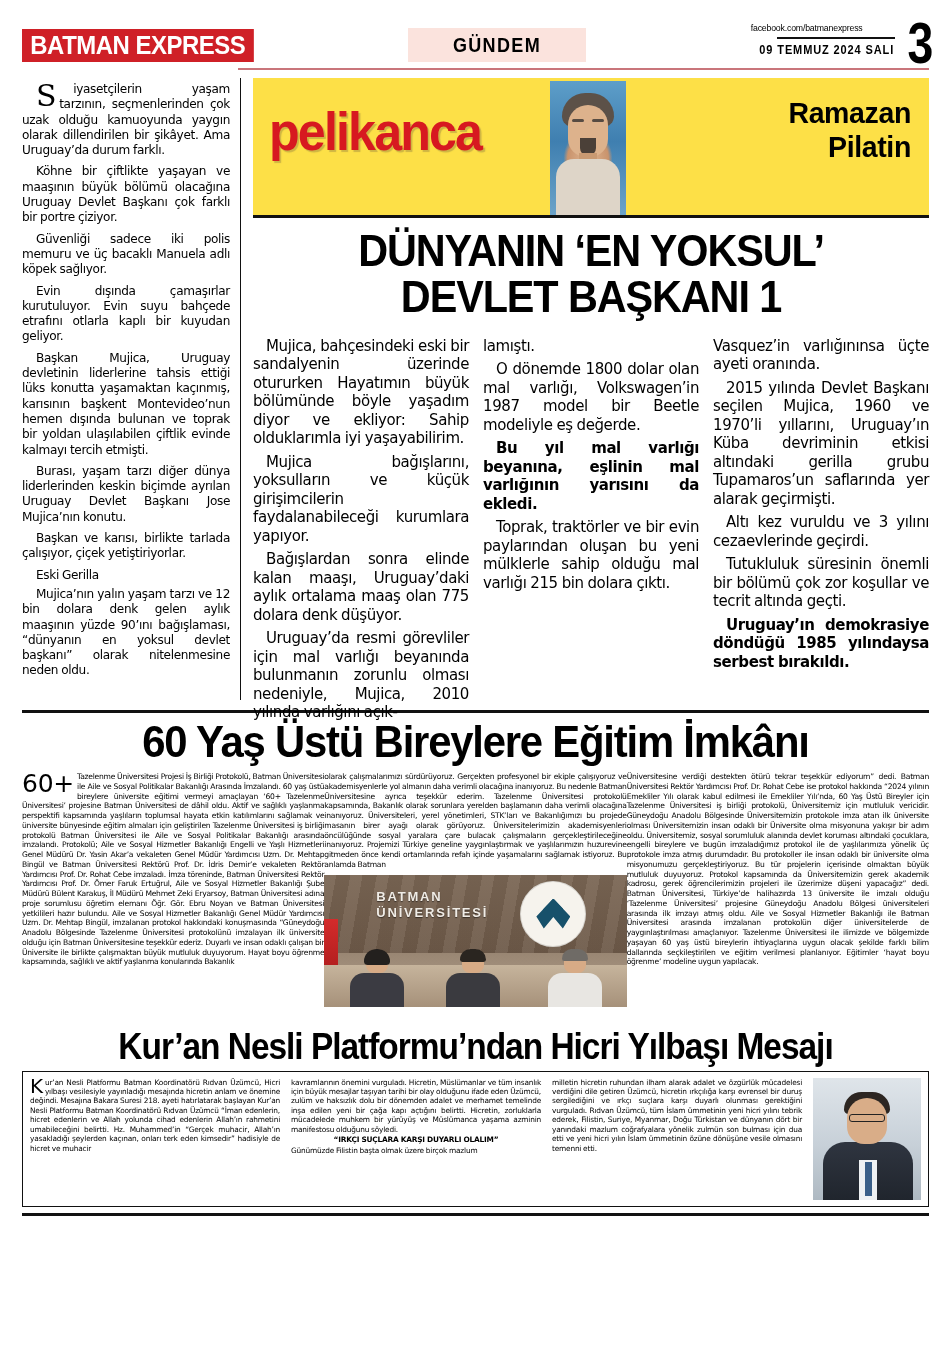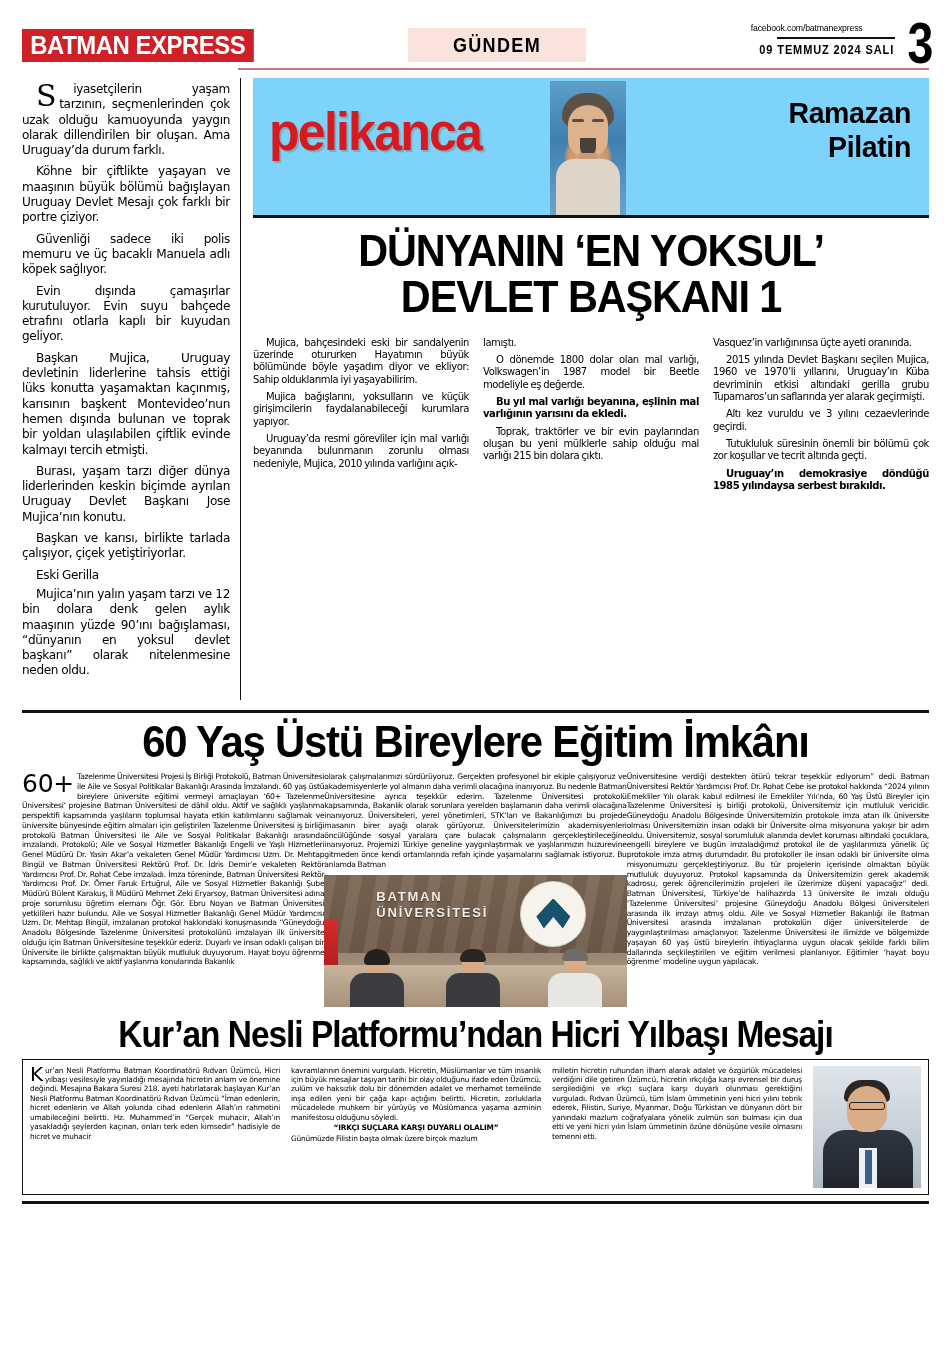--- a/index.html
+++ b/index.html
@@ -141,21 +141,21 @@
     line-height: 0.82;
     font-family: "DejaVu Serif", serif;
     padding: 2px 2px 0 0;
     margin-right: 1px;
   }
 
   
   .pelikanca-band {
     position: relative;
     height: 140px;
-    background: #7dd3fc;
+    background: #fde047;
     border-bottom: 3px solid #111;
     overflow: hidden;
   }
   .pelikanca-word {
     position: absolute;
     left: 16px;
     top: 22px;
     font-size: 54px;
     font-weight: bold;
     color: #d71920;
@@ -222,21 +222,21 @@
   }
 
   .art1-cols {
     margin-top: 16px;
     display: flex;
     gap: 14px;
   }
   .art1-cols .col { flex: 1; }
   .art1-cols p {
     margin: 0 0 5px 0;
-    font-size: 10px;
+    font-size: 15px;
     line-height: 1.235;
     text-align: justify;
     text-indent: 13px;
     font-family: "DejaVu Sans", sans-serif;
     letter-spacing: -0.4px;
     word-spacing: -0.5px;
   }
   .art1-cols p.b { font-weight: bold; }
 
   .sec-rule {
@@ -271,21 +271,21 @@
     float: left;
     font-size: 25px;
     line-height: 0.88;
     font-family: "DejaVu Sans", sans-serif;
     padding-right: 3px;
     margin-top: 1px;
   }
   .signing-photo {
     width: 100%;
     height: 132px;
-    margin: 5px 0 4px 0;
+    margin: 5px 0 16px 0;
     position: relative;
     overflow: hidden;
     background: linear-gradient(180deg, #6a5a4c 0%, #8a7765 36%, #b4a18c 100%);
     border: 0;
   }
   .sp-wall {
     position: absolute; left: 0; top: 0; right: 0; height: 78px;
     background:
       repeating-linear-gradient(100deg, rgba(255,255,255,0.06) 0 12px, rgba(0,0,0,0.05) 12px 26px),
       linear-gradient(180deg, #7a6654 0%, #6e5a49 100%);
@@ -390,22 +390,22 @@
     <div class="fb-link">facebook.com/batmanexpress</div>
     <div class="date-rule"></div>
     <div class="date-line">09 TEMMUZ 2024 SALI</div>
     <div class="page-num">3</div>
   </div>
 
   <div class="art1">
 
     <div class="art1-left">
       <div class="lede">
-        <p><span class="dropcap-s">S</span><span>iyasetçilerin yaşam tarzının, seçmenlerinden çok uzak olduğu kamuoyunda yaygın olarak dillendirilen bir oluşan. Ama Uruguay’da durum farklı.</span></p>
-        <p>Köhne bir çiftlikte yaşayan ve maaşının büyük bölümü bağışlayan Uruguay Devlet Mesajı çok farklı bir portre çiziyor.</p>
+        <p><span class="dropcap-s">S</span><span>iyasetçilerin yaşam tarzının, seçmenlerinden çok uzak olduğu kamuoyunda yaygın olarak dillendirilen bir şikâyet. Ama Uruguay’da durum farklı.</span></p>
+        <p>Köhne bir çiftlikte yaşayan ve maaşının büyük bölümü olacağına Uruguay Devlet Başkanı çok farklı bir portre çiziyor.</p>
         <p>Güvenliği sadece iki polis memuru ve üç bacaklı Manuela adlı köpek sağlıyor.</p>
         <p>Evin dışında çamaşırlar kurutuluyor. Evin suyu bahçede etrafını otlarla kaplı bir kuyudan geliyor.</p>
         <p>Başkan Mujica, Uruguay devletinin liderlerine tahsis ettiği lüks konutta yaşamaktan kaçınmış, karısının başkent Montevideo’nun hemen dışında bulunan ve toprak bir yoldan ulaşılabilen çiftlik evinde kalmayı tercih etmişti.</p>
         <p>Burası, yaşam tarzı diğer dünya liderlerinden keskin biçimde ayrılan Uruguay Devlet Başkanı Jose Mujica’nın konutu.</p>
         <p>Başkan ve karısı, birlikte tarlada çalışıyor, çiçek yetiştiriyorlar.</p>
         <p class="sub">Eski Gerilla</p>
         <p>Mujica’nın yalın yaşam tarzı ve 12 bin dolara denk gelen aylık maaşının yüzde 90’ını bağışlaması, “dünyanın en yoksul devlet başkanı” olarak nitelenmesine neden oldu.</p>
       </div>
     </div>
 
@@ -430,20 +430,21 @@
 
       <div class="big-head">
         <div>DÜNYANIN ‘EN YOKSUL’</div>
         <div>DEVLET BAŞKANI 1</div>
       </div>
 
       <div class="art1-cols">
         <div class="col">
           <p>Mujica, bahçesindeki eski bir sandalyenin üzerinde otururken Hayatımın büyük bölümünde böyle yaşadım diyor ve ekliyor: Sahip olduklarımla iyi yaşayabilirim.</p>
           <p>Mujica bağışlarını, yoksulların ve küçük girişimcilerin faydalanabileceği kurumlara yapıyor.</p>
+          <p>Bağışlardan sonra elinde kalan maaşı, Uruguay’daki aylık ortalama maaş olan 775 dolara denk düşüyor.</p>
           <p>Uruguay’da resmi görevliler için mal varlığı beyanında bulunmanın zorunlu olması nedeniyle, Mujica, 2010 yılında varlığını açık-</p>
         </div>
         <div class="col">
           <p style="text-indent:0">lamıştı.</p>
           <p>O dönemde 1800 dolar olan mal varlığı, Volkswagen’in 1987 model bir Beetle modeliyle eş değerde.</p>
           <p class="b">Bu yıl mal varlığı beyanına, eşlinin mal varlığının yarısını da ekledi.</p>
           <p>Toprak, traktörler ve bir evin paylarından oluşan bu yeni mülklerle sahip olduğu mal varlığı 215 bin dolara çıktı.</p>
         </div>
         <div class="col">
           <p style="text-indent:0">Vasquez’in varlığınınsa üçte ayeti oranında.</p>

